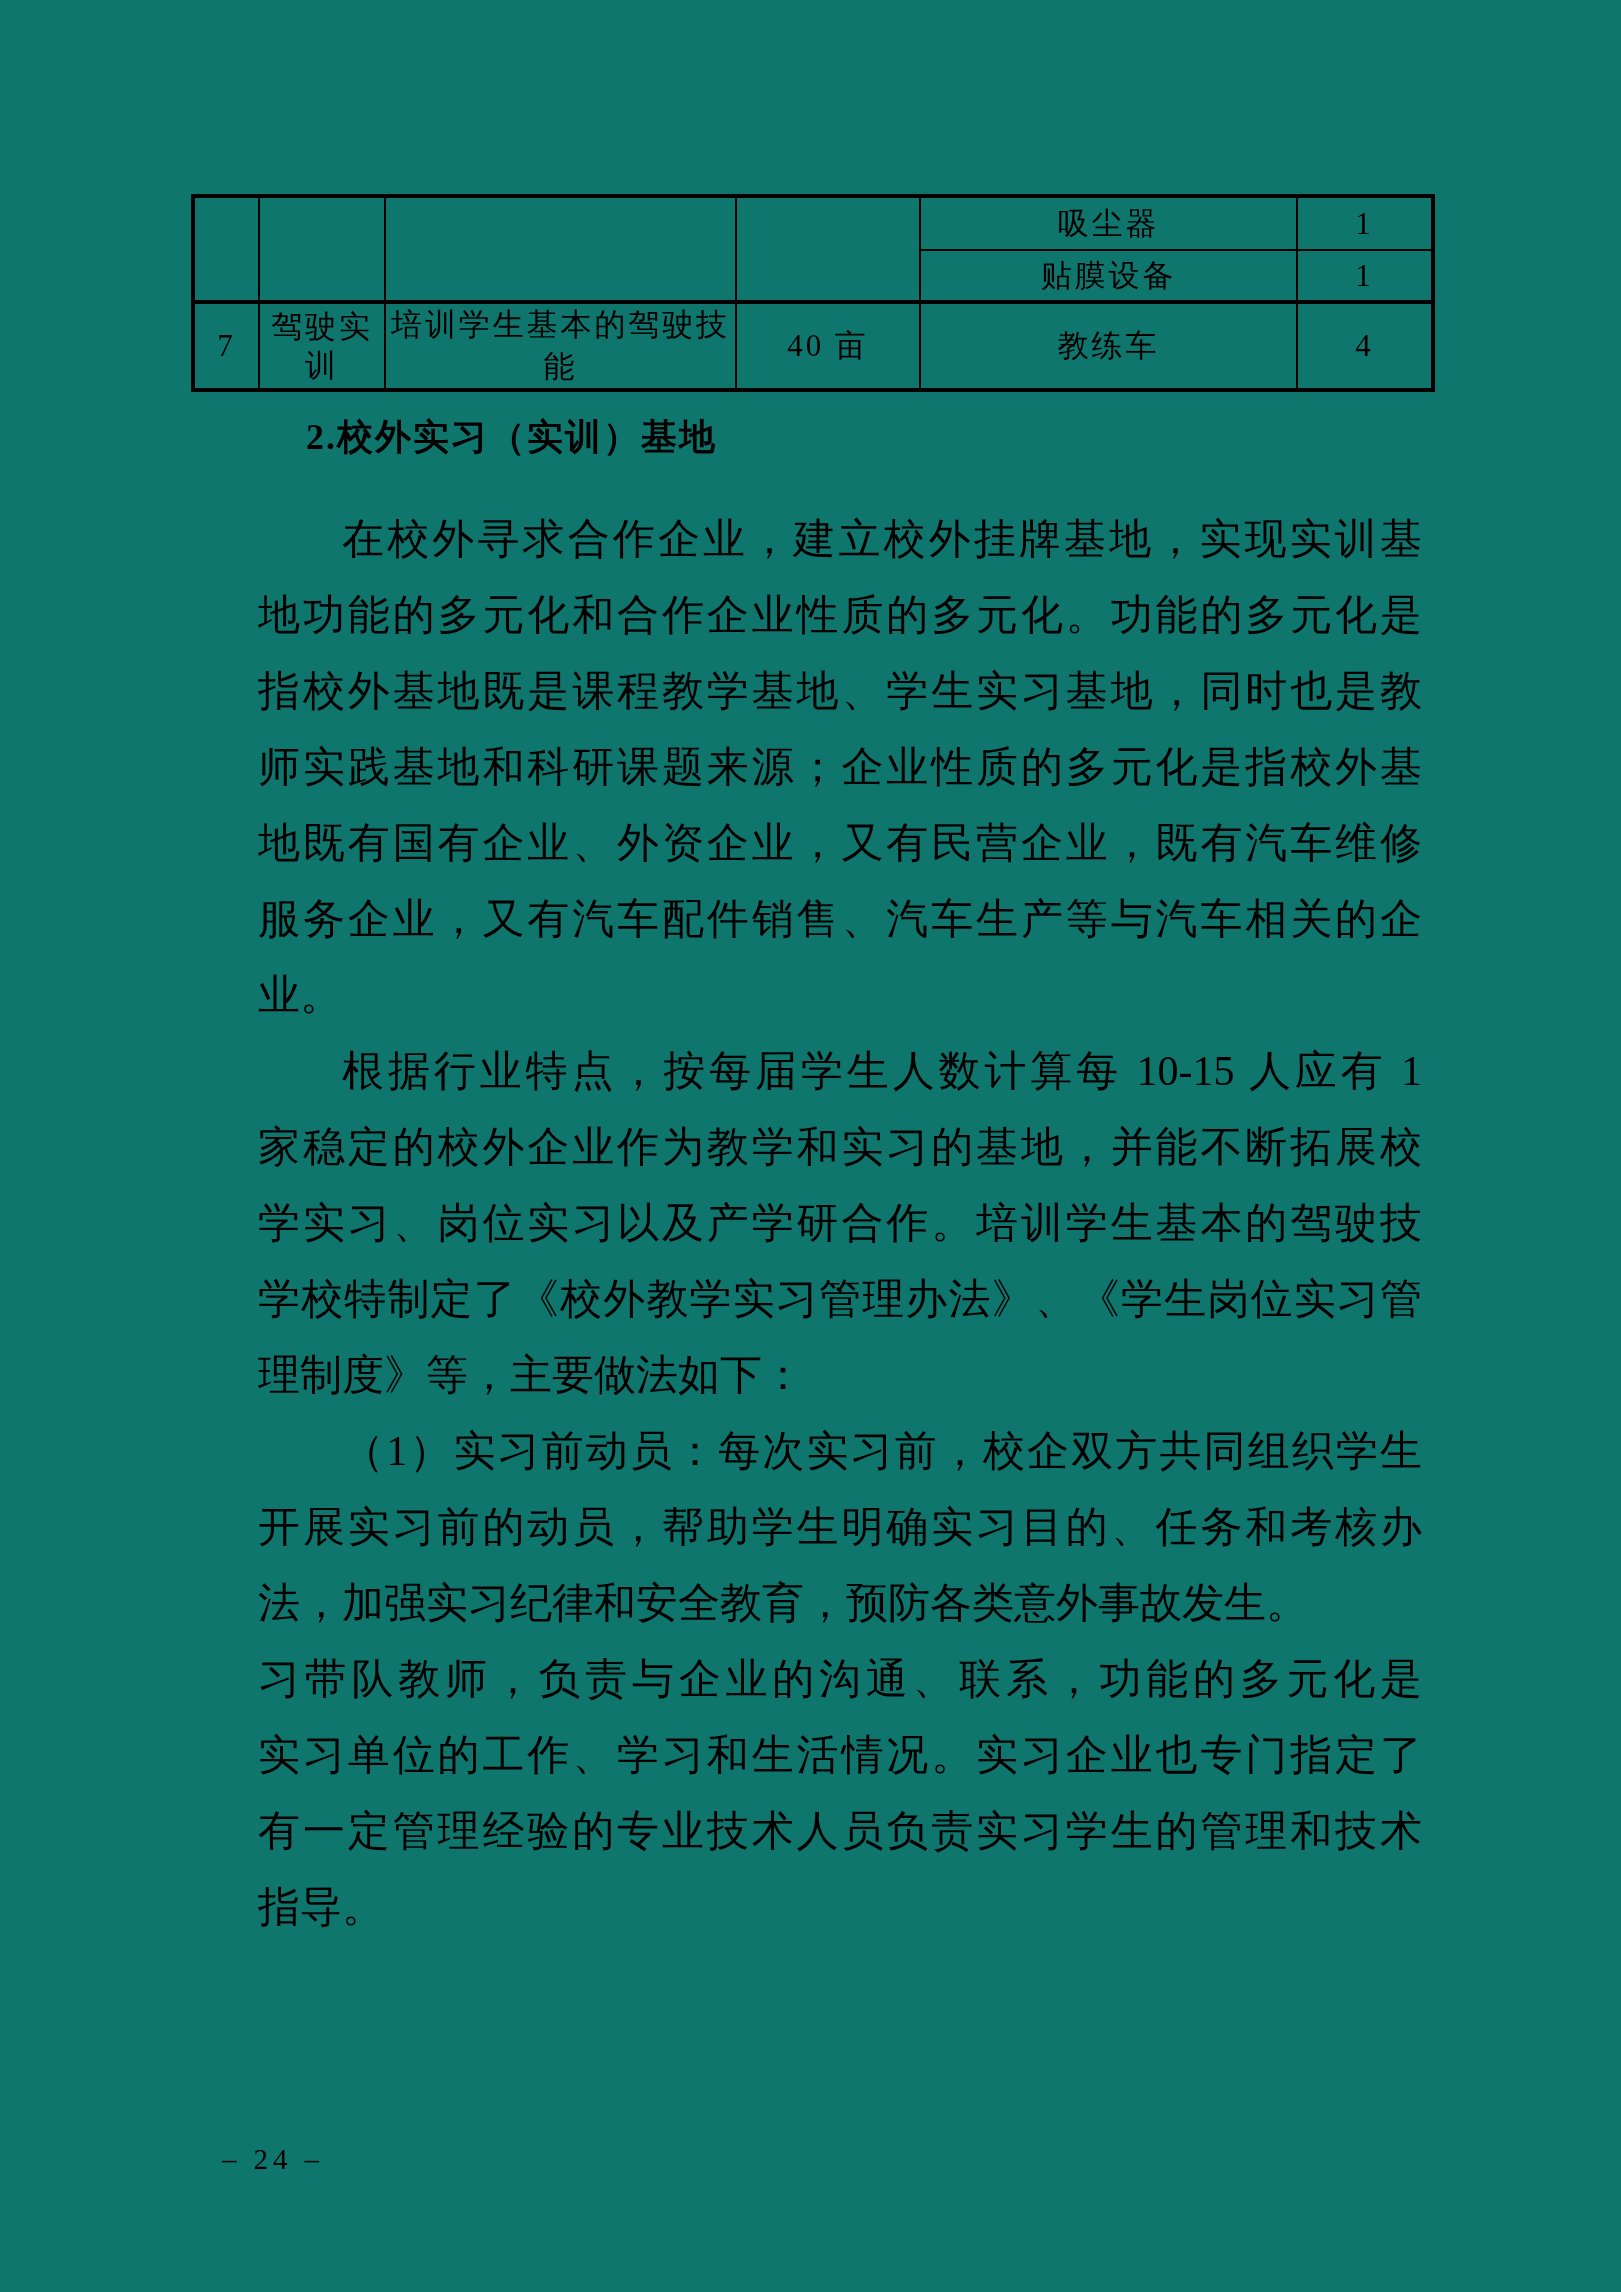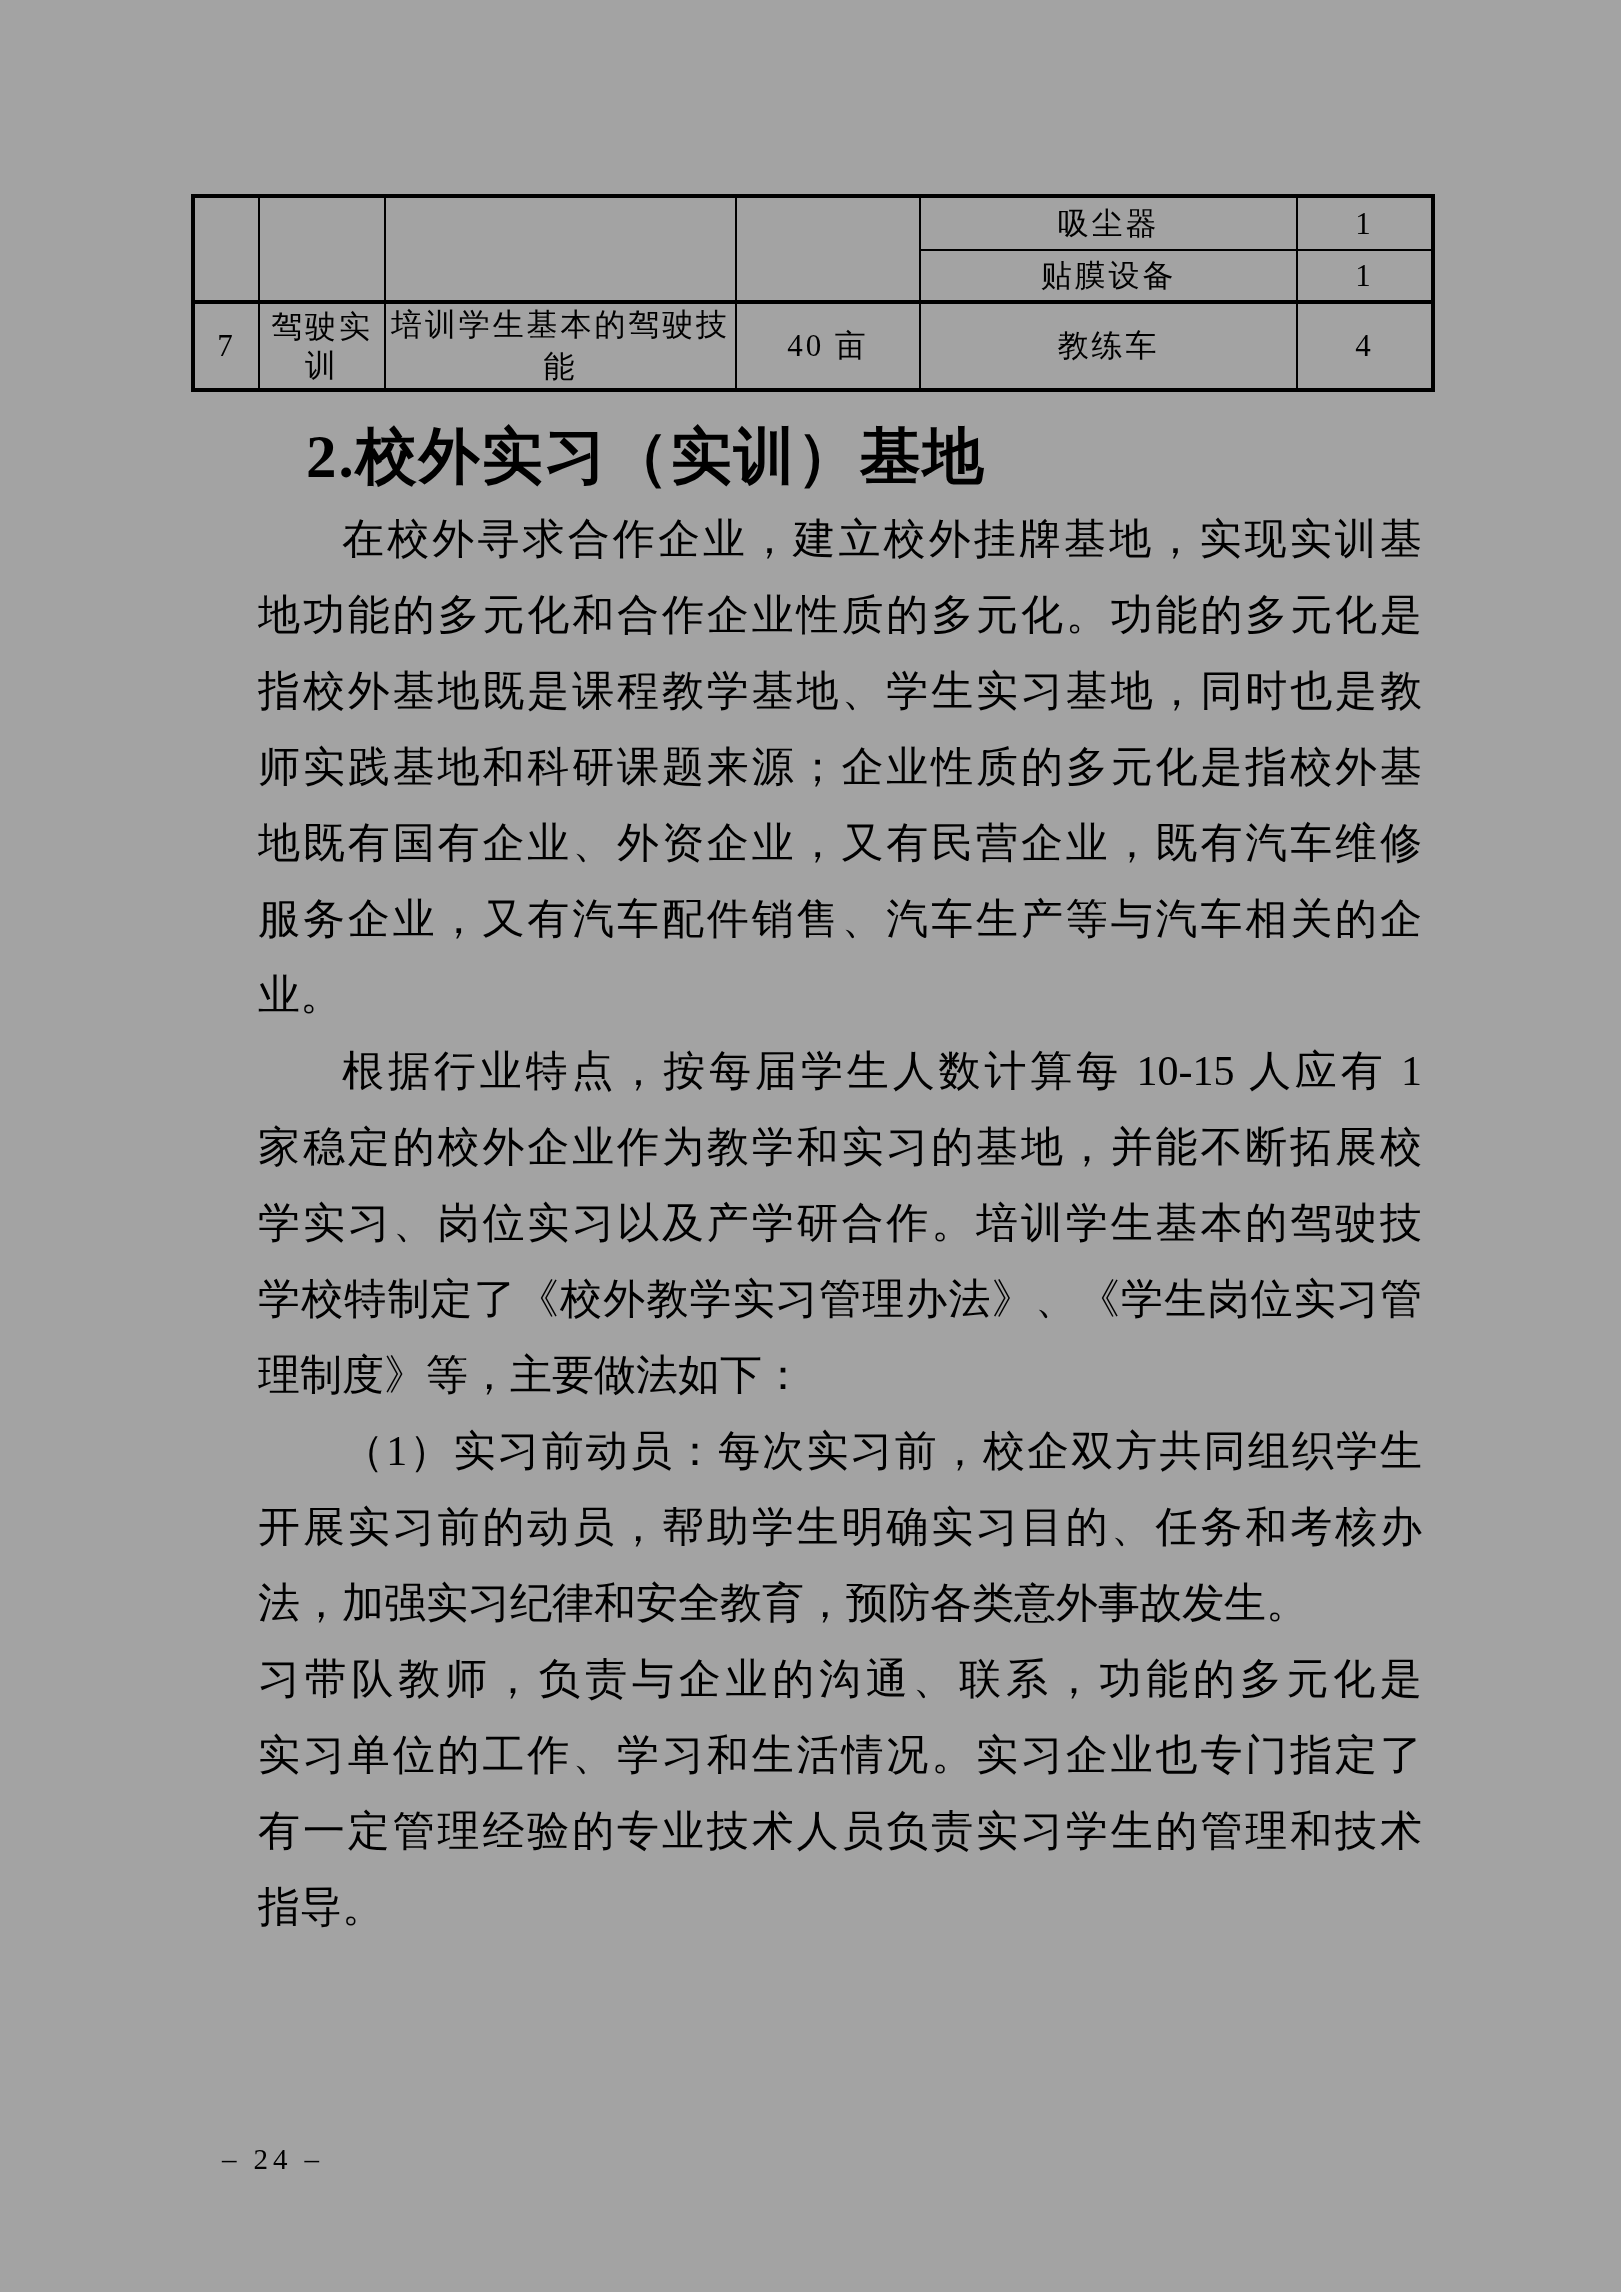--- a/index.html
+++ b/index.html
@@ -1,17 +1,17 @@
 <!DOCTYPE html>
 <html><head>
 <meta charset="utf-8">
 <style>
   html,body{margin:0;padding:0;background:#e8e8e8;}
   .page{
-    position:relative;width:1621px;height:2293px;background:#a3a3a3;
+    position:relative;width:1621px;height:2293px;background:#0f766e;
     color:#000;font-family:"Liberation Serif","DejaVu Serif",serif;
     overflow:hidden;
   }
   
   .facility-table{
     position:absolute;left:191px;top:194px;width:1241px;
     border-collapse:collapse;table-layout:fixed;
     border:4.9px solid #000;
   }
   .facility-table td{
@@ -23,22 +23,22 @@
   .c-idx  {border-right-width:4.9px;}
   .c-area {border-right-width:4.9px;}
   .c-equip{border-right-width:4.9px;}
   .row-p1 td{height:51px;}
   .row-p2 td{height:49px;margin-top:38px;}
   .sep-top{border-top-width:4.9px;}
   .row-7 td{height:74px;border-top-width:4.9px;}
   .c-name{line-height:39px;padding:0 9.8px;margin-top:24px;}
   
   .heading{
-    position:absolute;left:222px;top:416px;width:1166px;margin:0;
-    font-size:61px;font-weight:bold;line-height:82px;
+    position:absolute;left:222px;top:396px;width:1166px;margin:0;
+    font-size:36px;font-weight:bold;line-height:82px;
     text-indent:84px;letter-spacing:2px;white-space:nowrap;
   }
   
   .body-text{
     position:absolute;left:222px;top:501px;width:1164px;
     font-size:42px;
     margin-left:36px;
   }
   .line{
     height:76px;line-height:76px;overflow:hidden;

